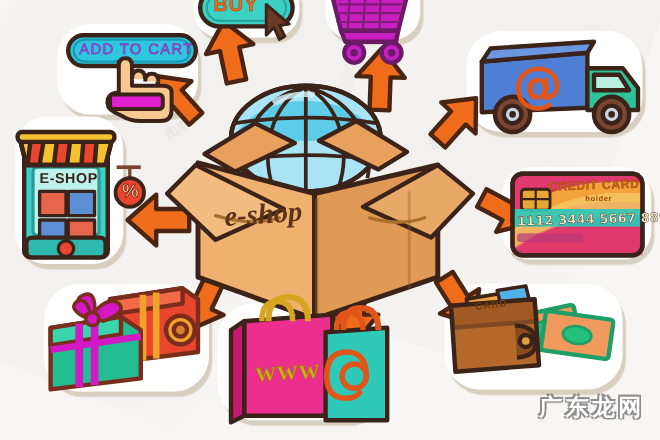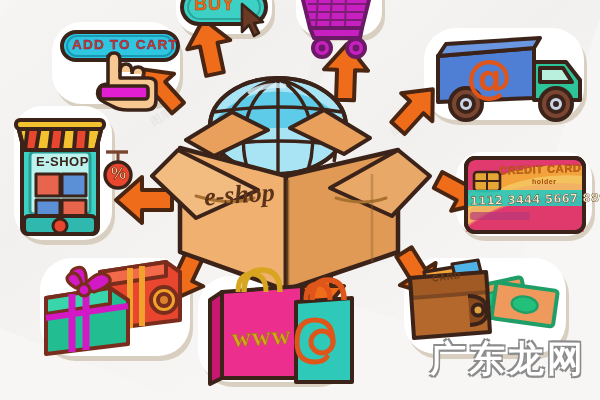--- a/index.html
+++ b/index.html
@@ -9,21 +9,21 @@
     background:#f7f6f4;
     position:relative;
   }
   #stage{position:absolute;inset:0;width:600px;height:400px;}
   .abs{position:absolute;}
   .lbl{position:absolute;white-space:nowrap;}
   
   .bg-streak{position:absolute;background:linear-gradient(120deg,rgba(0,0,0,0) 0%,rgba(0,0,0,.022) 50%,rgba(0,0,0,0) 100%);}
   .wm-cn{
     position:absolute;right:14px;bottom:16px;
-    font-size:36px;font-weight:bold;letter-spacing:3px;
+    font-size:21px;font-weight:bold;letter-spacing:3px;
     color:#ffffff;
     text-shadow:
       -1.6px -1.6px 0 #8c8c8c, 1.6px -1.6px 0 #8c8c8c,
       -1.6px  1.6px 0 #8c8c8c, 1.6px  1.6px 0 #8c8c8c,
        0 2px 1px rgba(0,0,0,.18);
     font-family:"DejaVu Sans",sans-serif;
   }
   .wm-tile{position:absolute;color:rgba(120,120,120,.12);font-size:11px;transform:rotate(-28deg);font-family:"DejaVu Sans",sans-serif;}
   .card-number{font-family:"DejaVu Sans",sans-serif;}
 </style>
@@ -291,21 +291,21 @@
       <rect x="16" y="120" width="88" height="9" rx="4" fill="#f2c231"></rect>
 
       <path d="M 106,152 L 128,152" stroke="#7a4632" stroke-width="3.4"></path>
       <path d="M 118,152 L 118,162" stroke="#7a4632" stroke-width="3"></path>
       <circle cx="118" cy="175" r="13" fill="#e8462f" stroke="#3b2319" stroke-width="3.4"></circle>
     </g>
   </svg>
 
   <div class="lbl" style="left:204px;top:180px;font-size:26px;font-style:italic;font-weight:bold;color:#5b3318;font-family:'Liberation Serif',serif;transform:rotate(-4deg);">e-shop</div>
 
-  <div class="lbl" style="left:72px;top:37px;font-size:13.5px;font-weight:bold;letter-spacing:1.2px;color:#c2410c;
+  <div class="lbl" style="left:72px;top:37px;font-size:13.5px;font-weight:normal;letter-spacing:1.2px;color:#8b5cf6;
               -webkit-text-stroke:0.4px #8a1180;">ADD TO CART</div>
 
   <div class="lbl" style="left:194px;top:-6px;font-size:18px;font-weight:bold;letter-spacing:1px;color:#ef6c1a;
               -webkit-text-stroke:0.5px #a3400d;">BUY</div>
 
   <div class="lbl" style="left:466px;top:50px;font-size:46px;font-weight:bold;color:#e0561a;font-family:'DejaVu Sans',sans-serif;">@</div>
 
   <div class="lbl" style="left:499px;top:163px;font-size:11px;font-weight:bold;letter-spacing:.6px;color:#c9641a;
               -webkit-text-stroke:0.3px #8c3d08;transform:rotate(-2deg);">CREDIT CARD</div>
   <div class="lbl card-number" style="left:470px;top:192px;font-size:11.5px;font-weight:bold;letter-spacing:.3px;color:#f6e9c9;

